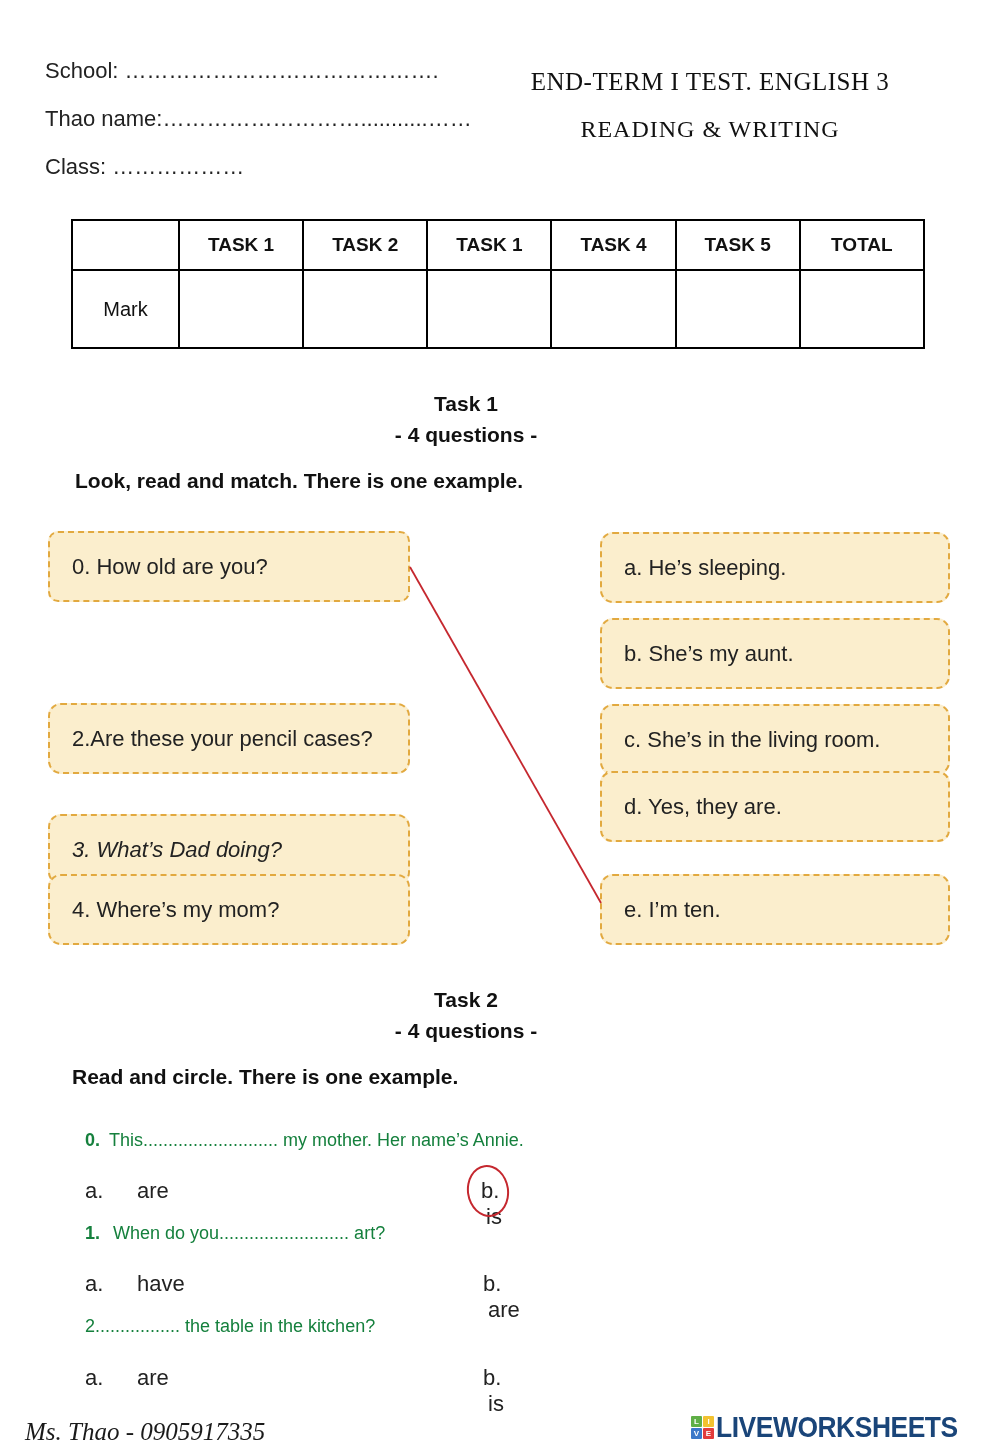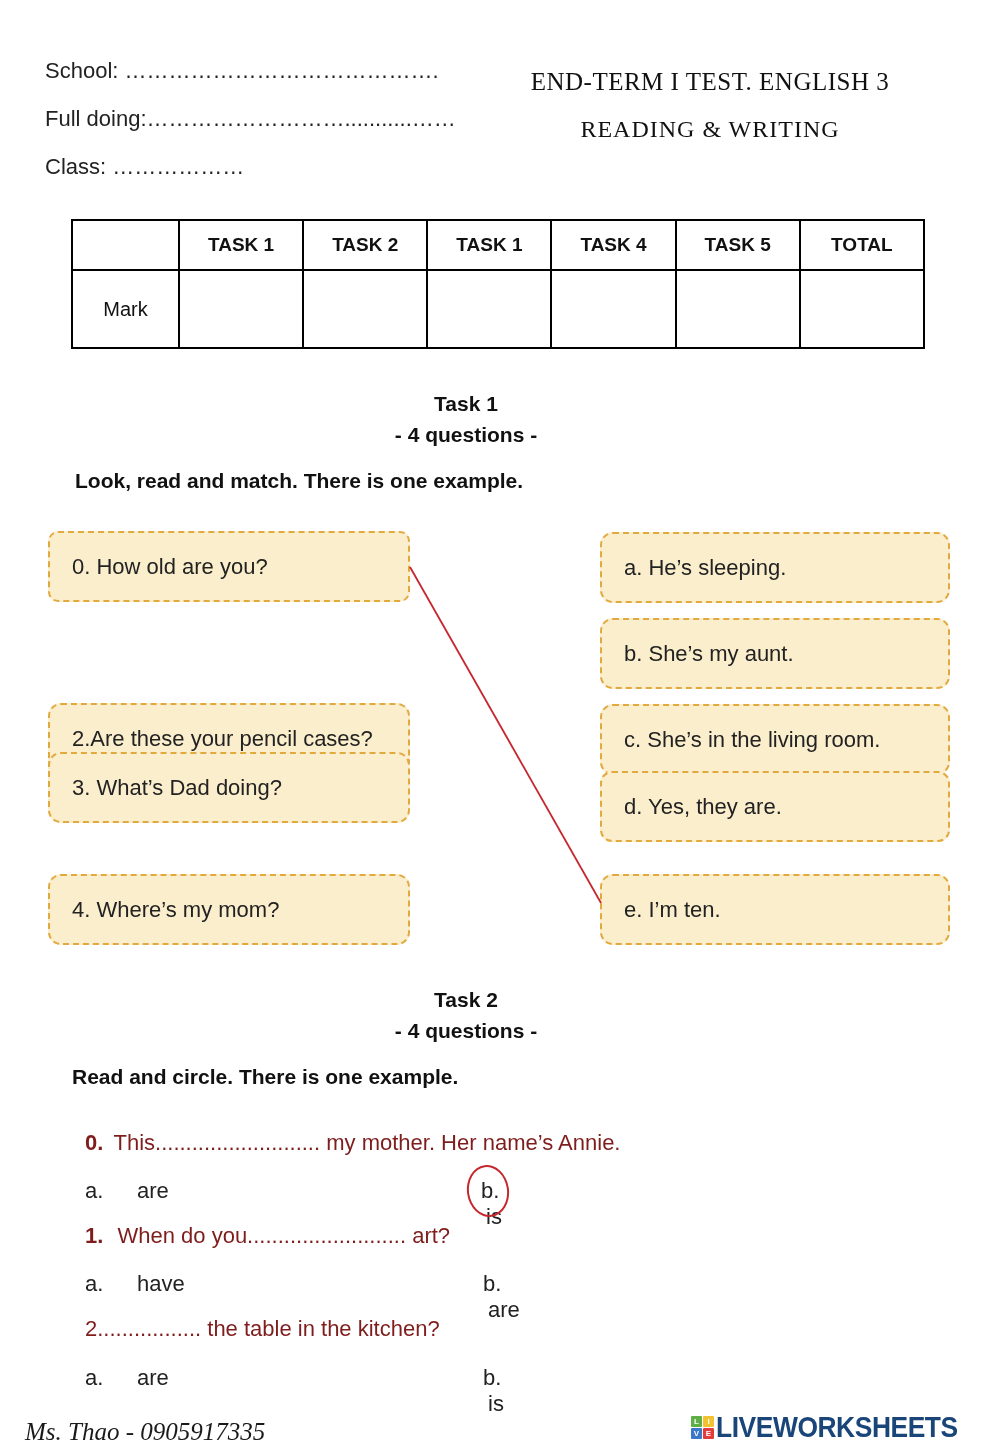--- a/index.html
+++ b/index.html
@@ -35,21 +35,21 @@
     background:#FBEECD; border:2px dashed #E2A93F; border-radius:13px;
     display:flex; align-items:center; padding-left:22px;
     font-size:22px; color:#222;
   }
   .mbox-left  { left:48px;  width:362px; height:71px; }
   .mbox-right { left:600px; width:350px; height:71px; }
 
   svg.overlay { position:absolute; left:0; top:0; pointer-events:none; }
 
   
-  .qline { font-size:22px; color:#7f1d1d; white-space:nowrap; }
+  .qline { font-size:18px; color:#15803d; white-space:nowrap; }
   .qnum-bold { font-weight:bold; }
   .opt-label { font-size:22px; color:#222; }
   .circled { position:relative; display:inline-block; }
   .circled::before {
     content:""; position:absolute; left:-14px; top:-13px;
     width:38px; height:48px; border:2.5px solid #C5282F; border-radius:50%;
     transform:rotate(-8deg);
   }
 
   
@@ -66,21 +66,21 @@
     font-weight:bold; font-size:30px; color:#1A4579; letter-spacing:-0.5px;
     transform:scaleX(0.88); transform-origin:left center; margin-left:2px; line-height:1.1;
   }
 </style>
 </head>
 <body>
 
 <div class="page">
 
   <div class="abs hdr-field" style="left:45px; top:42px;">School: …………………………………….</div>
-  <div class="abs hdr-field" style="left:45px; top:90px;">Full doing:………………………...........……</div>
+  <div class="abs hdr-field" style="left:45px; top:90px;">Thao name:………………………...........……</div>
   <div class="abs hdr-field" style="left:45px; top:138px;">Class: ………………</div>
 
   <div class="abs title-line title-1" style="left:470px; top:52px;">END-TERM  I TEST. ENGLISH 3</div>
   <div class="abs title-line title-2" style="left:470px; top:100px;">READING &amp; WRITING</div>
 
   <table class="score abs" style="left:71px; top:203px;">
     <colgroup>
       <col class="col-first">
         <col>
         <col>
@@ -110,21 +110,21 @@
     </tr>
   </tbody>
     </table>
 
   <div class="abs center-head" style="top:376px;">Task 1</div>
   <div class="abs center-head" style="top:407px;">- 4 questions -</div>
   <div class="abs instruction" style="left:75px; top:453px;">Look, read and match. There is one example.</div>
 
   <div class="abs mbox mbox-left" style="top:515px;border-radius:10px;">0. How old are you?</div>
   <div class="abs mbox mbox-left" style="top:687px;">2.Are these your pencil cases?</div>
-  <div class="abs mbox mbox-left" style="top:736px;">3. What’s Dad doing?</div>
+  <div class="abs mbox mbox-left" style="top:798px;font-style:italic;">3. What’s Dad doing?</div>
   <div class="abs mbox mbox-left" style="top:858px;">4. Where’s my mom?</div>
 
   <div class="abs mbox mbox-right" style="top:516px;">a. He’s sleeping.</div>
   <div class="abs mbox mbox-right" style="top:602px;">b. She’s my aunt.</div>
   <div class="abs mbox mbox-right" style="top:688px;">c. She’s in the living room.</div>
   <div class="abs mbox mbox-right" style="top:755px;border-radius:12px;">d. Yes, they are.</div>
   <div class="abs mbox mbox-right" style="top:858px;">e. I’m ten.</div>
 
   <svg class="overlay" width="1000" height="1444" viewBox="0 0 1000 1444">
     <line x1="410" y1="551" x2="601" y2="887" stroke="#C5282F" stroke-width="1.8"></line>

